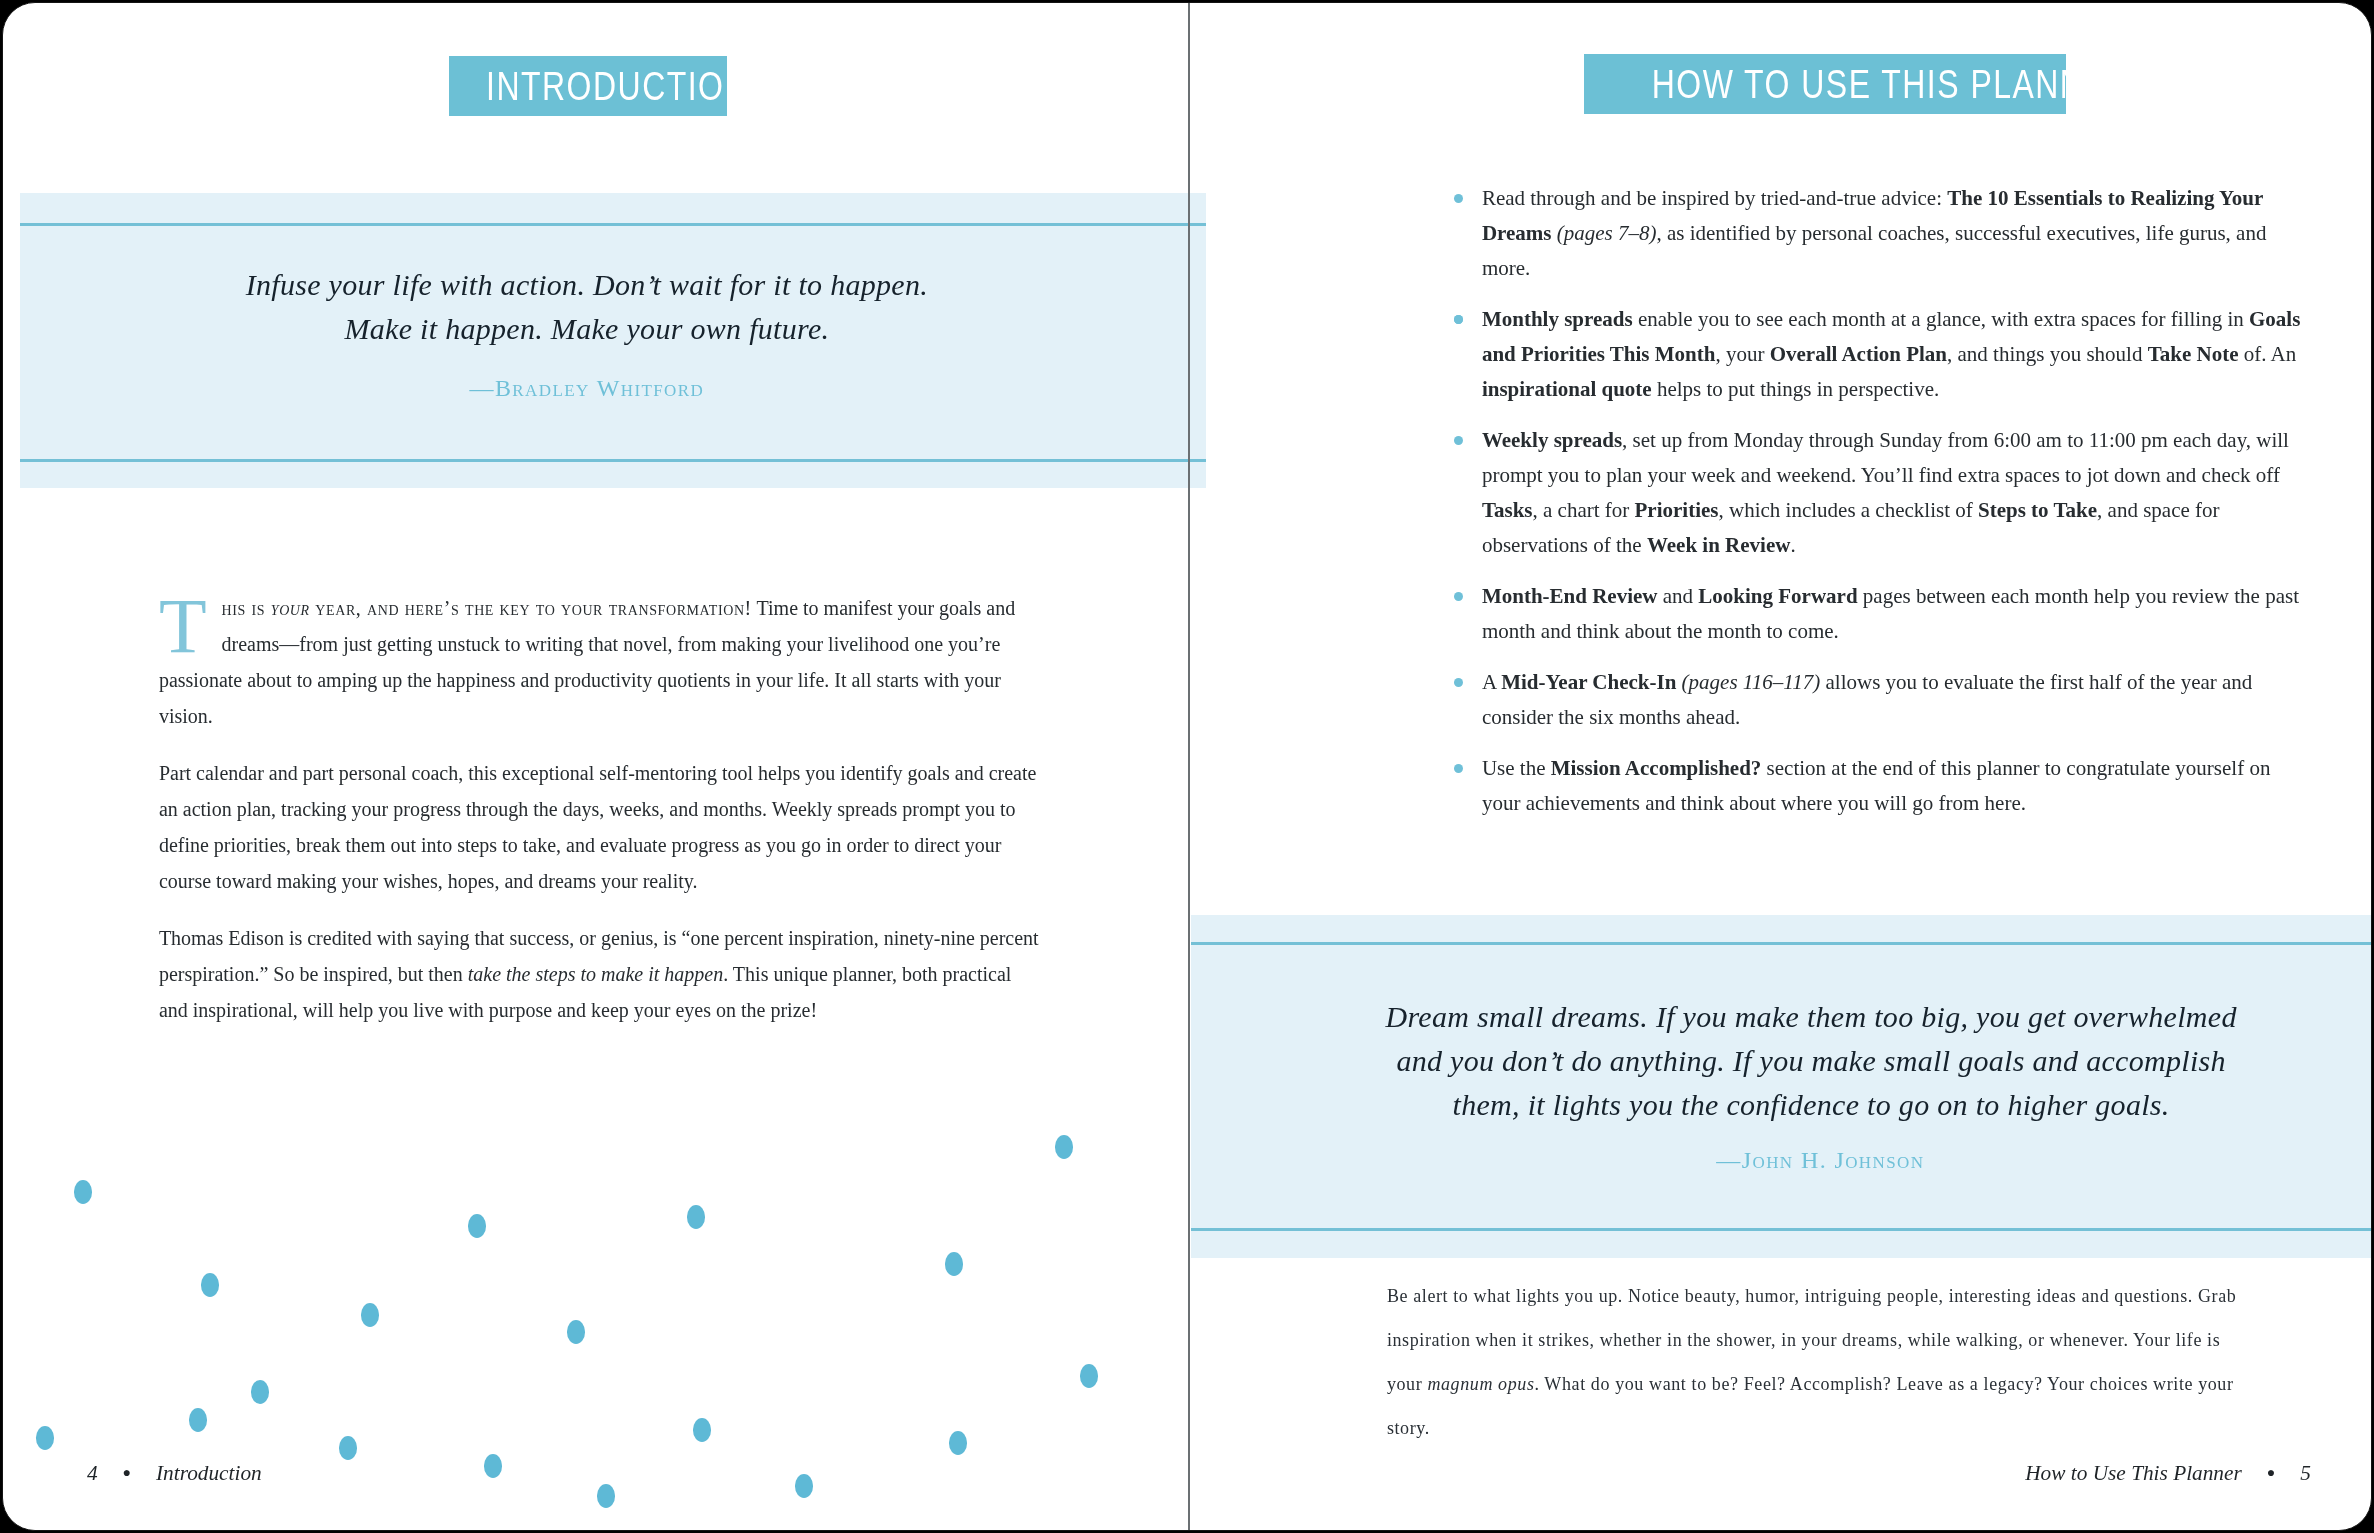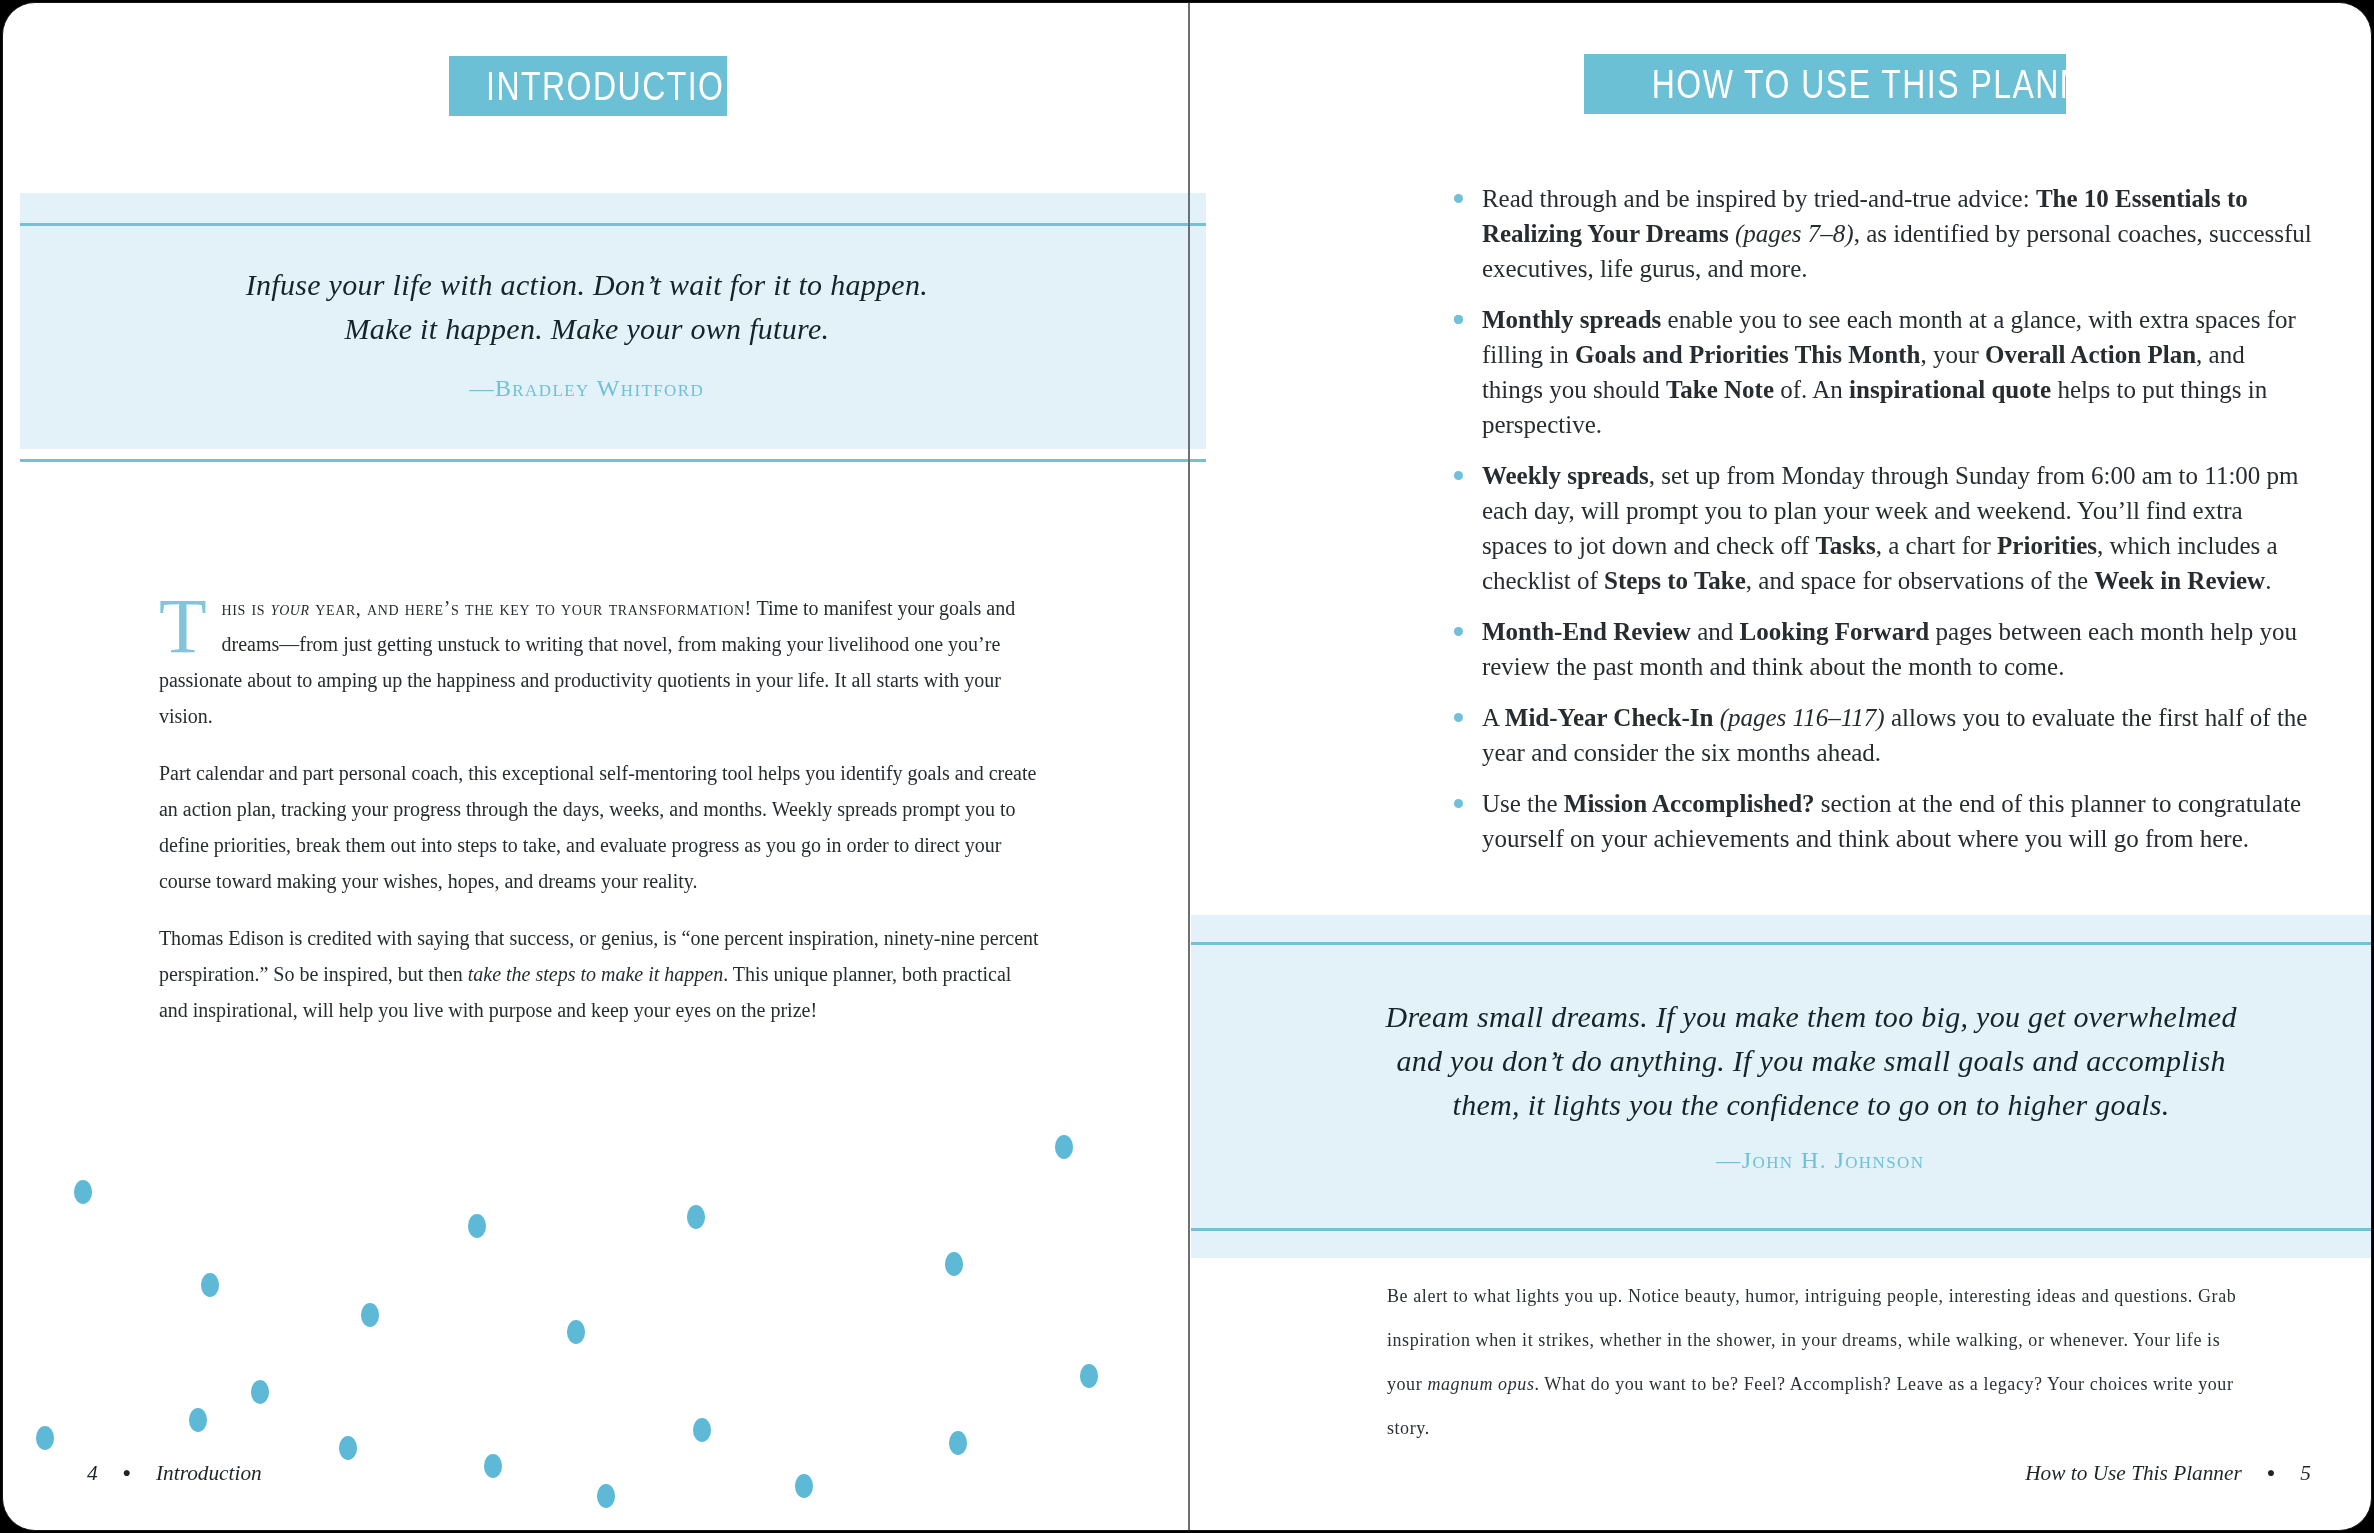--- a/index.html
+++ b/index.html
@@ -26,21 +26,21 @@
     position:absolute;background:var(--banner);color:#fff;
     font-family:"Liberation Sans","DejaVu Sans",sans-serif;
     text-align:center;line-height:60px;height:60px;font-size:41px;font-weight:400;
     white-space:nowrap;
   }
   .banner .squeeze{display:inline-block;transform:scaleX(0.78);transform-origin:center;letter-spacing:1.9px;}
   .banner-left{left:429px;top:53px;width:278px;}
   .banner-right{left:393px;top:51px;width:482px;}
 
   .quote-section{position:absolute;left:0;right:0;background:var(--band);}
-  .qs-left{top:190px;height:256px;}
+  .qs-left{top:190px;height:295px;}
   .qs-right{top:912px;height:343px;}
   .rule{position:absolute;left:0;right:0;height:2.8px;background:var(--rule);}
   .quote-text{position:absolute;left:0;right:0;text-align:center;font-style:italic;
     font-size:30px;line-height:44px;letter-spacing:0.3px;color:#16222c;font-weight:500;}
   .qs-left .quote-text{top:70px;padding-right:52px;}
   .qs-right .quote-text{top:80px;padding-left:74px;padding-right:18.6px;}
   .quote-attribution{position:absolute;left:0;right:0;text-align:center;
     font-variant:small-caps;letter-spacing:1.4px;font-size:24px;color:var(--accent);}
   .qs-left .quote-attribution{top:182px;padding-right:52px;}
   .qs-right .quote-attribution{top:232px;padding-left:74px;}
@@ -48,21 +48,21 @@
   .body-text{position:absolute;left:139px;top:587px;width:883px;
     font-size:20px;line-height:36px;color:#272c30;}
   .body-text p{margin-bottom:21.3px;text-align:left;}
   .drop-cap{float:left;font-size:78px;line-height:61px;padding:5.6px 15px 0 0;color:#82c5da;}
   .b{font-weight:700;}
   .i{font-style:italic;}
   .sc{font-variant:small-caps;letter-spacing:0.6px;}
 
   .bullet-list{position:absolute;left:263px;top:178px;width:858px;list-style:none;}
   .bullet-list li{position:relative;padding-left:28px;margin-bottom:16px;
-    font-size:25px;line-height:35px;color:#272c30;}
+    font-size:21px;line-height:35px;color:#272c30;}
   .bullet-marker{position:absolute;left:0;top:13px;width:9.3px;height:9.3px;border-radius:50%;
     background:var(--accent);}
   .closing{position:absolute;left:196px;top:1271px;width:852px;
     font-size:18px;line-height:44px;letter-spacing:0.6px;color:#2a3036;}
 
   .footer{position:absolute;top:1458px;font-style:italic;font-size:21.3px;color:#1f2428;
     display:flex;align-items:center;gap:25px;}
   .footer-left{left:67px;}
   .footer-right{right:65px;}
   .footer .sep{font-size:14px;font-style:normal;line-height:1;}

